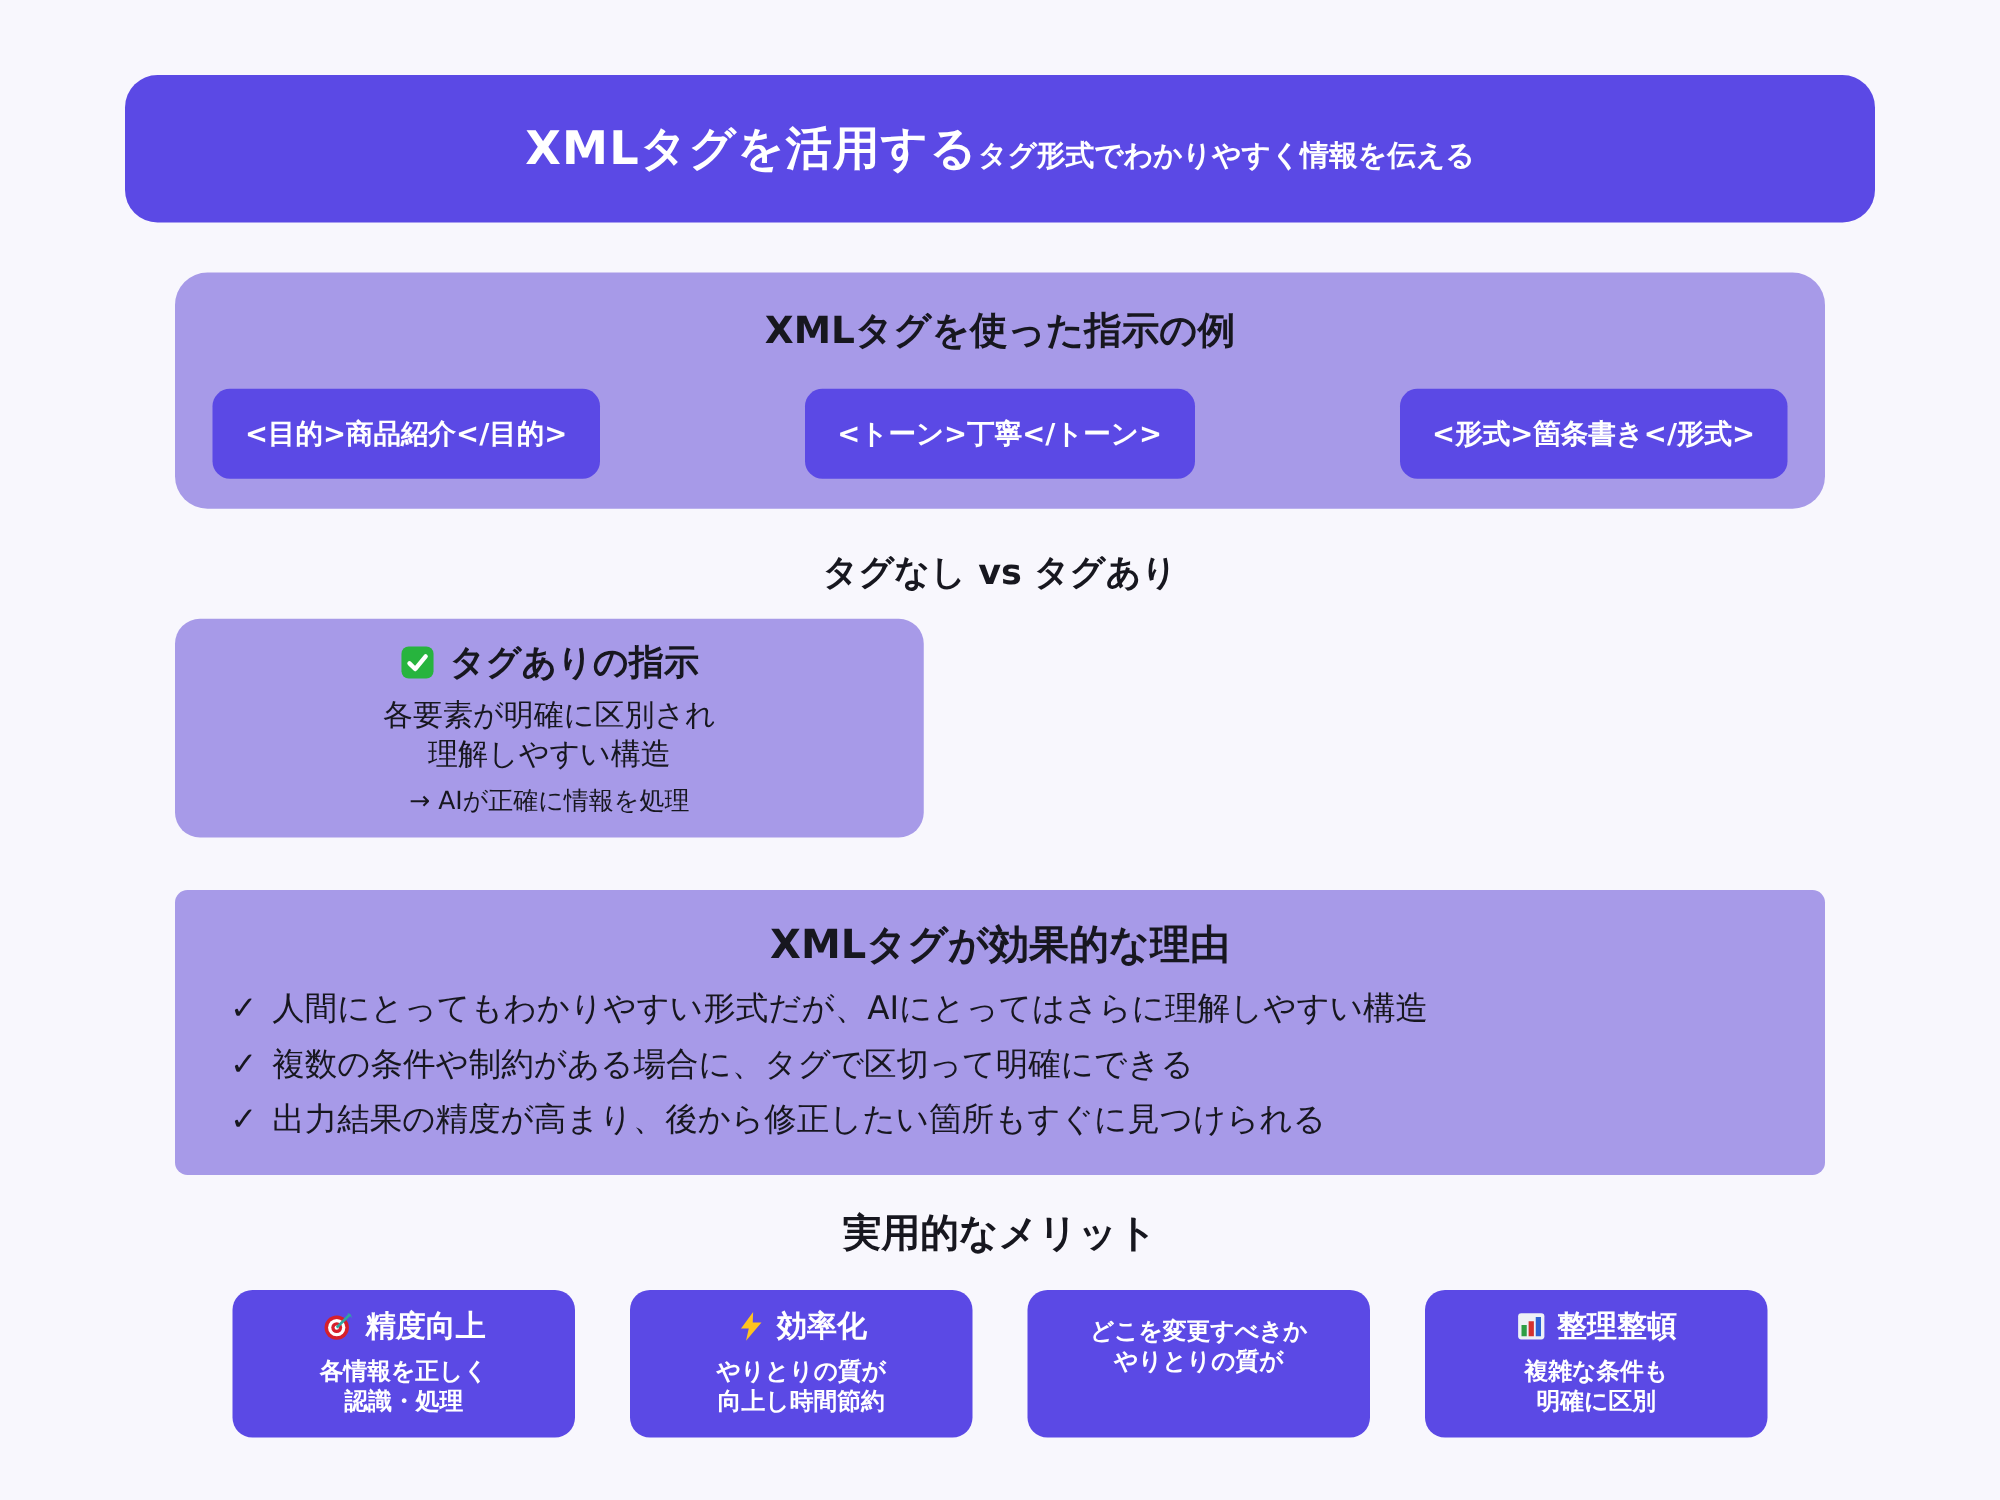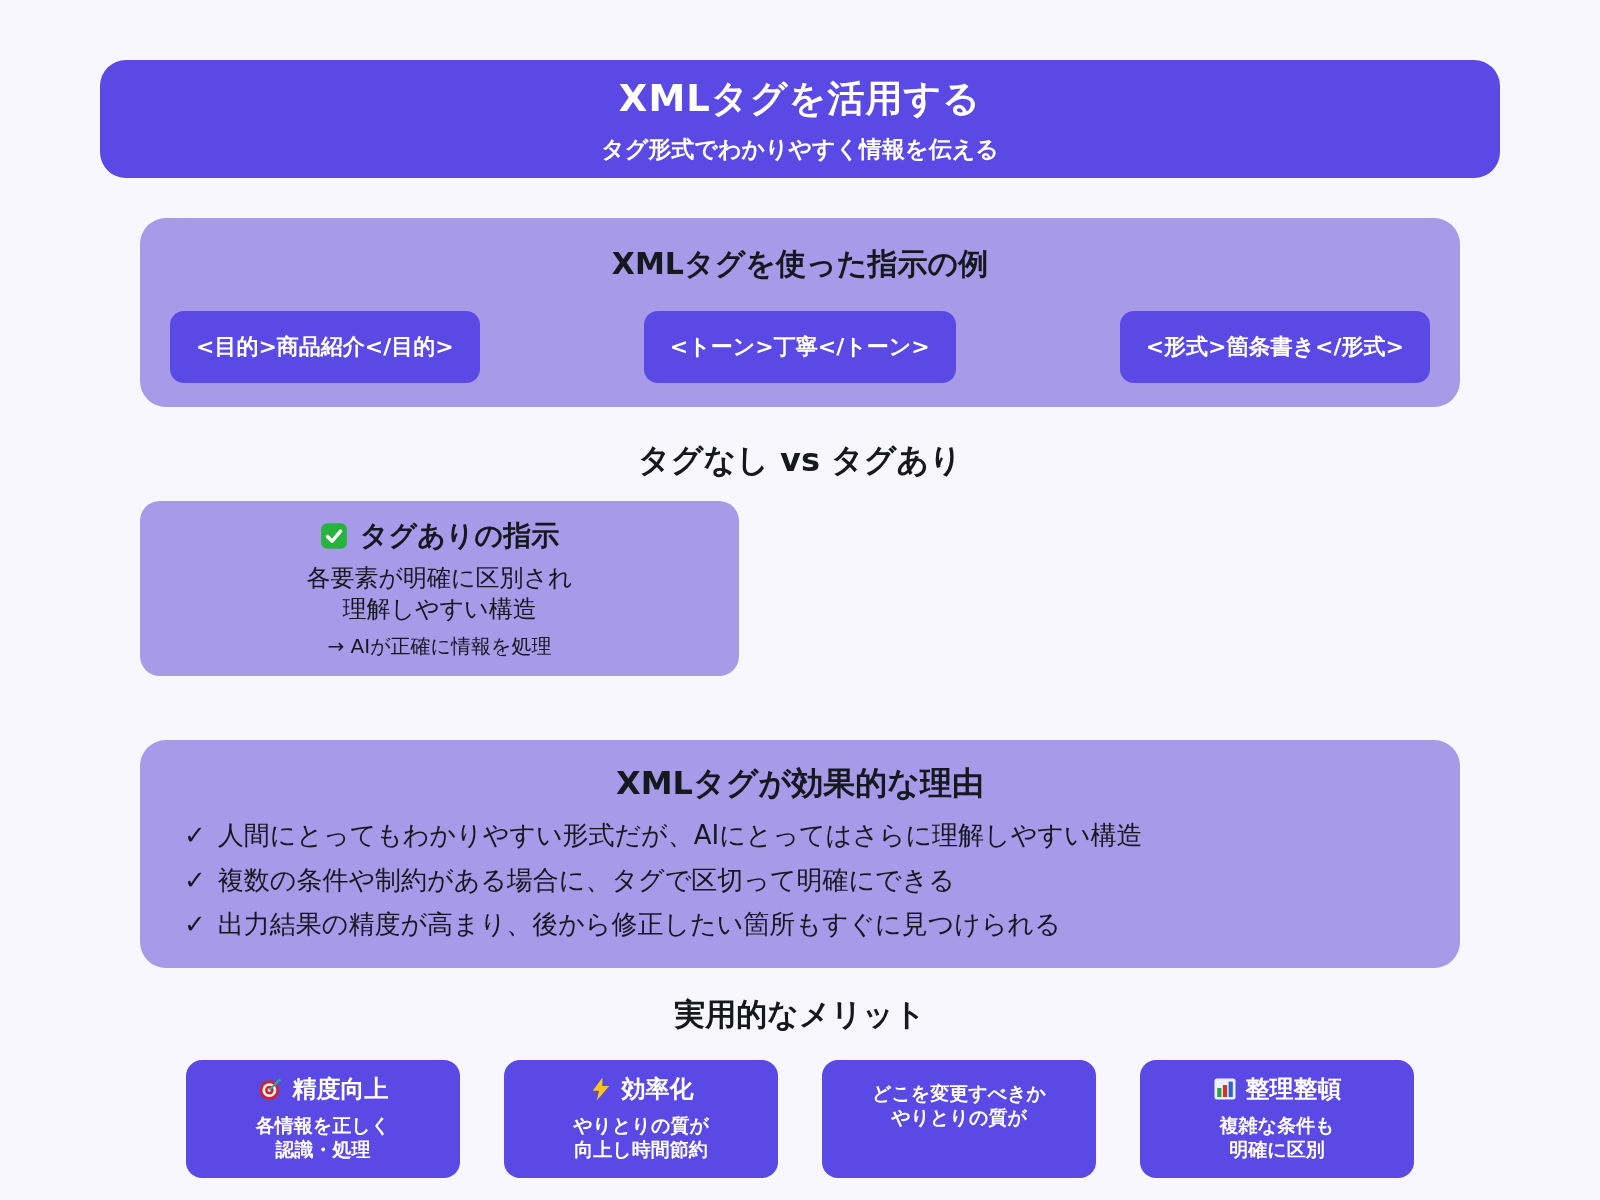--- a/index.html
+++ b/index.html
@@ -18,21 +18,21 @@
     overflow:hidden;
   }
   .page{width:1600px;height:1200px;position:relative;}
 
   
   .header{
     margin:60px 100px 0;
     height:118px;
     background:var(--purple);
     border-radius:26px;
-    display:flex;flex-direction:column;align-items:center;justify-content:center;
+    display:flex;flex-direction:row;align-items:center;justify-content:center;
     color:var(--white);
   }
   .header-title{font-size:37px;font-weight:bold;letter-spacing:1px;}
   .header-subtitle{font-size:23px;font-weight:bold;margin-top:10px;}
 
   
   .example-box{
     margin:40px 140px 0;
     background:var(--light-purple);
     border-radius:26px;
@@ -45,21 +45,21 @@
     color:var(--white);
     font-size:22px;font-weight:bold;
     height:72px;min-width:280px;
     padding:0 26px;
     border-radius:14px;
     display:flex;align-items:center;justify-content:center;
     border:none;
   }
 
   
-  .vs-heading{text-align:center;font-size:32px;font-weight:bold;margin-top:32px;}
+  .vs-heading{text-align:center;font-size:28px;font-weight:bold;margin-top:32px;}
   .compare-row{
     margin:18px 140px 0;
     display:grid;grid-template-columns:1fr 1fr;gap:122px;
   }
   .compare-card{
     background:var(--light-purple);
     border-radius:20px;
     padding:16px 10px 16px;
     text-align:center;
   }
@@ -67,23 +67,23 @@
     font-size:28px;font-weight:bold;
     display:flex;align-items:center;justify-content:center;gap:12px;
   }
   .compare-body{font-size:24px;font-weight:500;line-height:1.28;margin-top:8px;}
   .compare-note{font-size:20px;font-weight:500;margin-top:9px;}
   .icon{display:inline-flex;align-items:center;justify-content:center;}
   .icon svg{display:block;}
 
   
   .reasons-box{
-    margin:64px 140px 0;
+    margin:42px 140px 0;
     background:var(--light-purple);
-    border-radius:26px;
+    border-radius:10px;
     padding:22px 44px 26px;
   }
   .reasons-title{text-align:center;font-size:32px;font-weight:bold;}
   .reasons-list{list-style:none;margin-top:12px;}
   .reasons-list li{
     font-size:26px;font-weight:500;line-height:1.35;
     margin-top:9px;display:flex;gap:12px;align-items:baseline;
   }
   .check-mark{font-weight:bold;}
 

